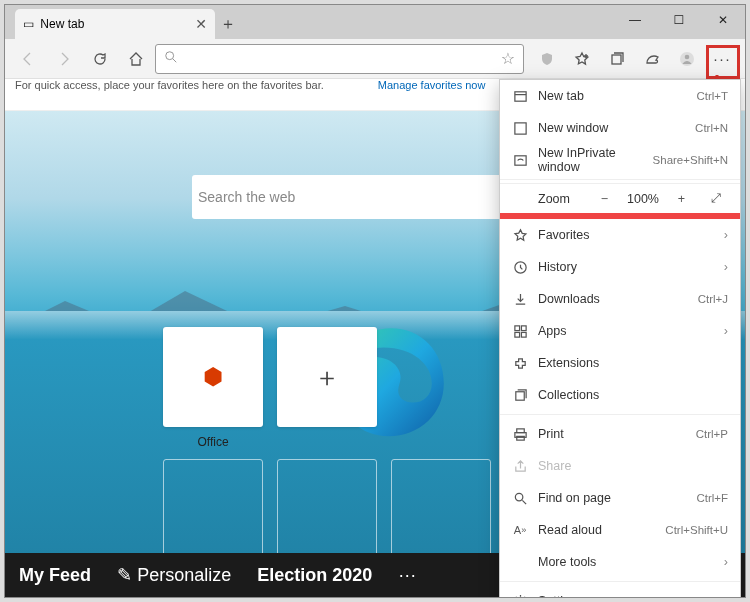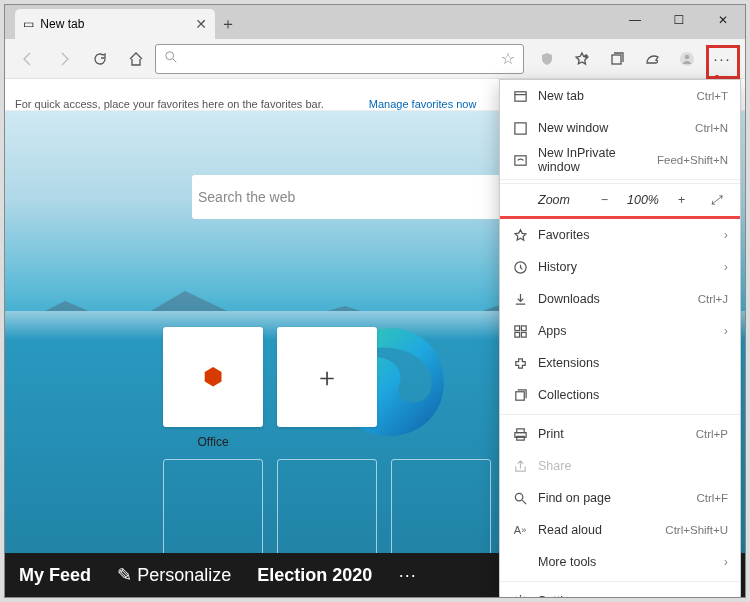--- a/index.html
+++ b/index.html
@@ -13,21 +13,21 @@
   .wincontrols div { width: 44px; height: 30px; display:flex; align-items:center; justify-content:center; font-size:12px; color:#222;}
   .toolbar { height: 40px; background: #f3f3f3; display: flex; align-items: center; padding: 0 6px; gap: 2px; border-bottom:1px solid #e0e0e0;}
   .tbtn { width: 34px; height: 32px; display:flex; align-items:center; justify-content:center; color:#555; border-radius:3px;}
   .tbtn svg { width:16px; height:16px; stroke:#555; fill:none; stroke-width:1.3;}
   .tbtn.disabled { color:#bbb; }
   .tbtn.disabled svg { stroke:#bbb;}
   .addr { flex:1; height: 30px; border:1px solid #999; border-radius:3px; background:#fff; display:flex; align-items:center; padding:0 8px; gap:6px;}
   .addr input { flex:1; border:none; outline:none; font-size:13px; background:transparent;}
   .addr .star { color:#888;}
   .right-icons { display:flex; align-items:center; gap:1px; margin-left:4px;}
-  .bookbar { height: 32px; background:#fff; display:flex; align-items:flex-end; padding:0 10px; font-size:11px; color:#555; gap:7px; border-bottom:1px solid #eee;}
+  .bookbar { height: 32px; background:#fff; display:flex; align-items:flex-start; padding:0 10px; font-size:11px; color:#555; gap:16px; border-bottom:1px solid #eee;}
   .bookbar a { color:#0067b8; text-decoration:none;margin-left:38px;}
   .content { flex:1; position:relative; overflow:hidden; }
   .bg { position:absolute; inset:0; background: linear-gradient(180deg,#cfe9f2 0%, #b0d8e8 18%, #7cc6de 30%, #56b8d6 38%, #3ba9ce 44%, #2b9bc2 52%, #45a7c8 60%, #5db2d0 68%, #7bc0d9 80%, #97cbdf 100%);}
   .mountains { position:absolute; left:0; right:0; top:140px; height:120px; }
   .shore { position:absolute; left:0; right:0; top:200px; bottom:0; background:linear-gradient(180deg, rgba(255,255,255,.5), rgba(255,255,255,0) 10%), linear-gradient(180deg,#2a9bc3 0%, #1f7fa2 100%);}
   .searchbox { position:absolute; top:64px; left:187px; width:430px; height:44px; background:#fff; border-radius:3px; display:flex; align-items:center; padding:0 6px; color:#888; font-size:14px;}
   .tiles { position:absolute; top:216px; left:158px; display:flex; gap:14px;}
   .tile { width:100px; height:100px; background:#fff; border-radius:3px; display:flex; flex-direction:column; align-items:center; justify-content:center; gap:12px; box-shadow:0 1px 3px rgba(0,0,0,.15);}
   .tile .plus { font-size:26px; color:#444;}
   .tile-label { position:absolute; top:324px; width:100px; text-align:center; font-size:12px; color:#222;}
@@ -213,24 +213,24 @@
       <span class="mshort">Ctrl+N</span>
     </div>
     <div class="mrow">
       <span class="micon">
           <svg viewBox="0 0 16 16">
             <rect x="2" y="3" width="12" height="10"></rect>
             <path d="M5 8c1-2 5-2 6 0"></path>
           </svg>
         </span>
       <span class="mlabel">New InPrivate window</span>
-      <span class="mshort">Feed+Shift+N</span>
+      <span class="mshort">Share+Shift+N</span>
     </div>
     <div class="sep"></div>
-    <div class="mrow zoomrow" style="border-top:1px solid #eee;border-bottom:3px solid #ef4444; height:36px;font-style:italic;">
+    <div class="mrow zoomrow" style="border-top:1px solid #eee;border-bottom:6px solid #ef4444; height:36px;">
       <span class="zlab">Zoom</span>
       <span class="zbtn">−</span>
       <span>100%</span>
       <span class="zbtn">+</span>
       <span class="zbtn">⤢</span>
     </div>
     <div class="mrow">
       <span class="micon">
           <svg viewBox="0 0 16 16">
             <path d="m8 2 1.8 3.7 4 .6-3 2.8.7 4L8 11l-3.6 1.9.7-4-3-2.8 4-.6z"></path>

